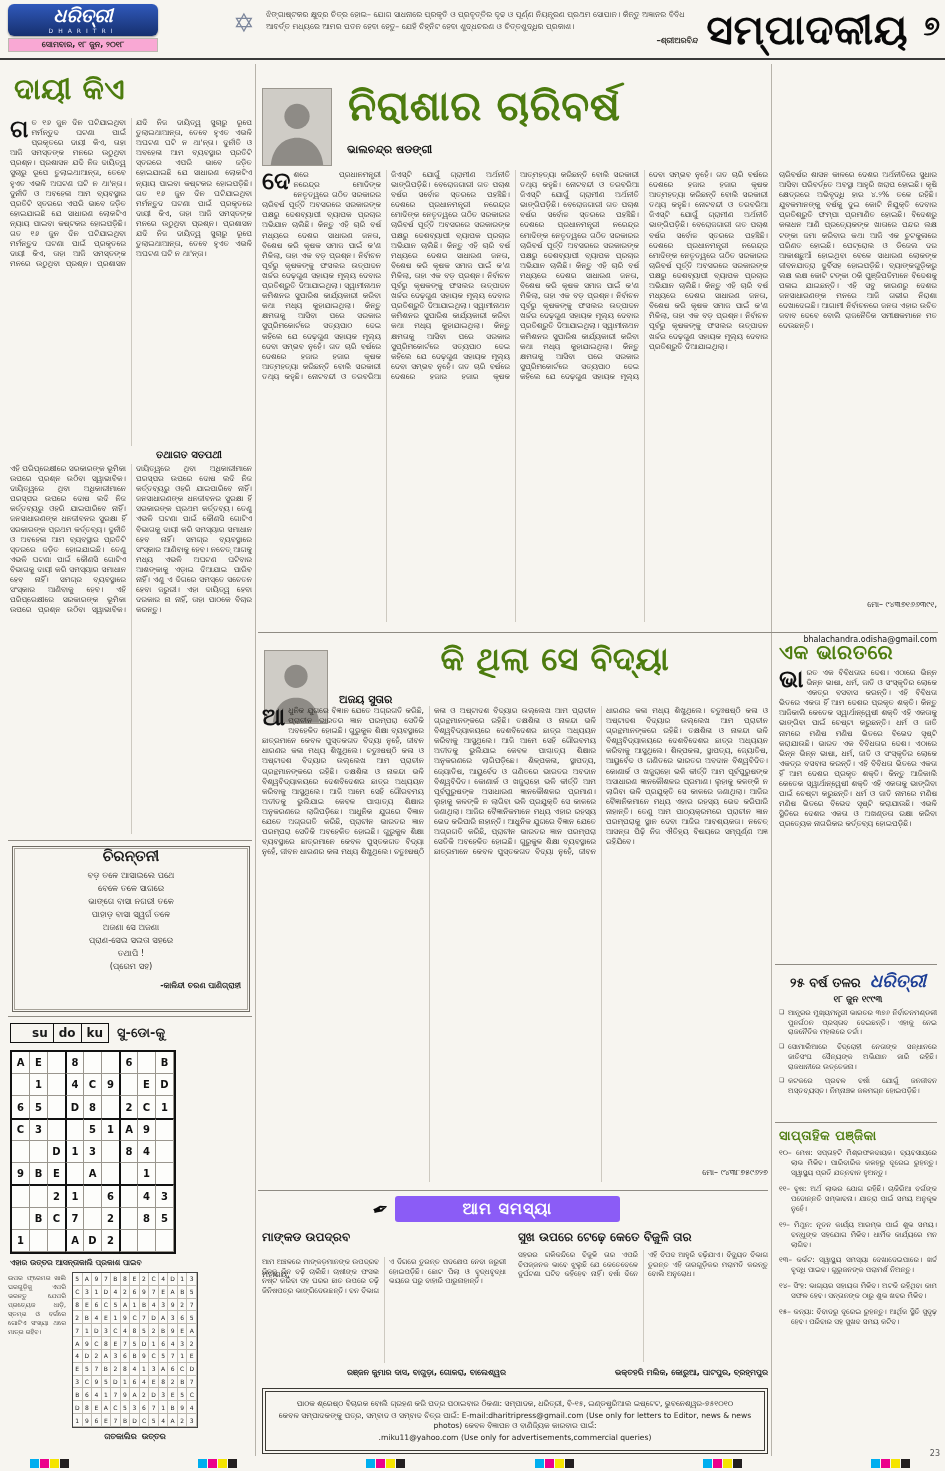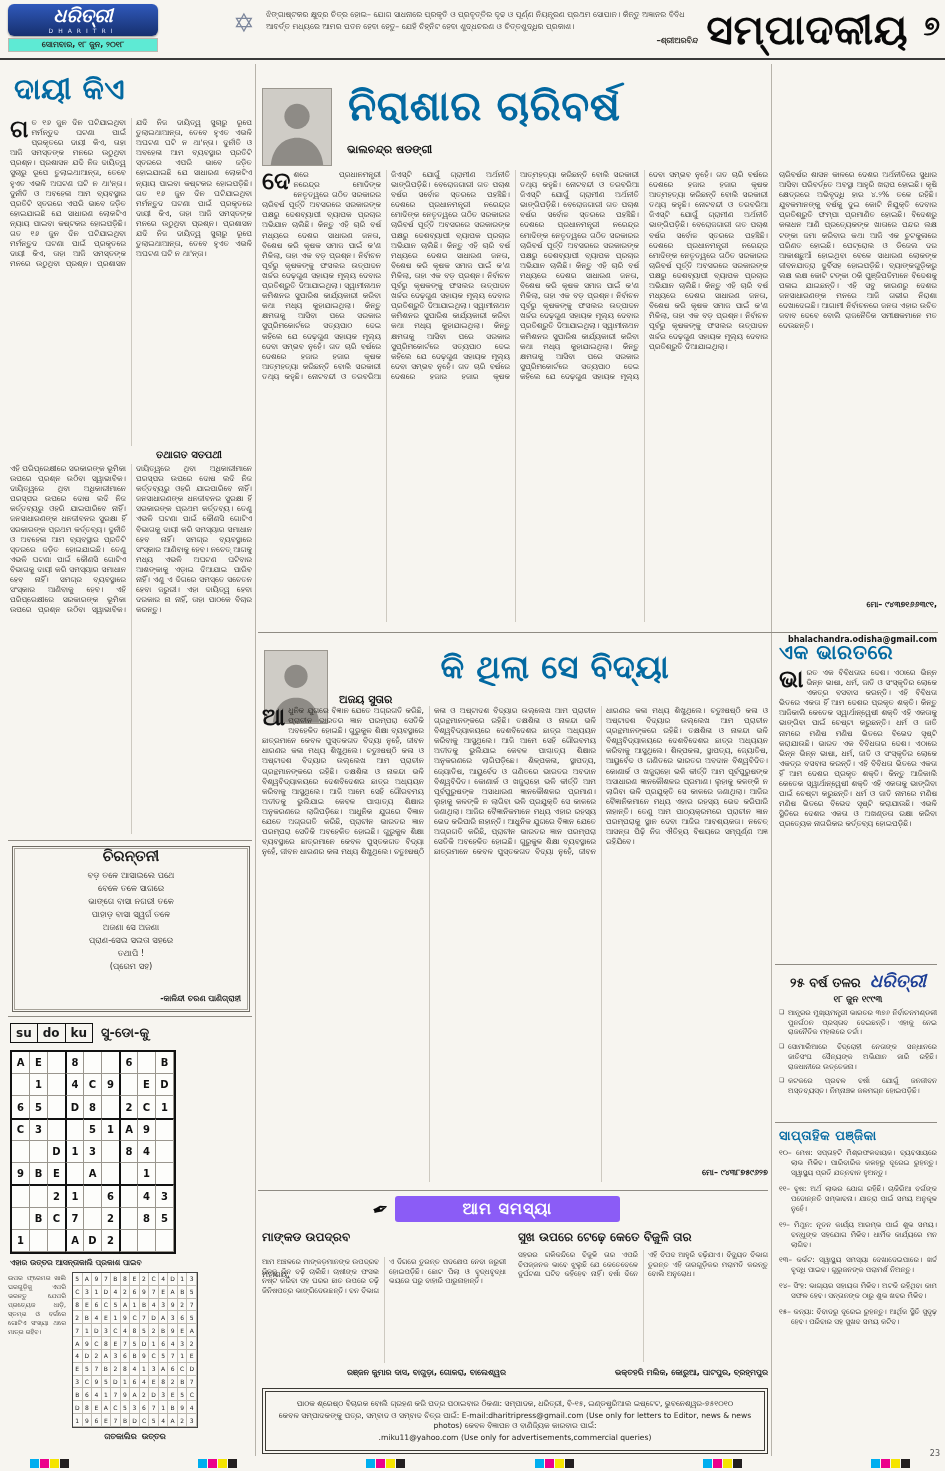--- a/index.html
+++ b/index.html
@@ -8,46 +8,46 @@
          font-family:"DejaVu Sans","Liberation Sans",sans-serif;color:#1a1a1a;overflow:hidden;}
   .abs{position:absolute;}
   .rule-h{background:#8f8b83;height:1px;}
   .rule-v{background:#b7b3aa;width:1px;}
   .thick{height:2px;background:#3a3a3a;}
   .body-text{font-size:7.6px;line-height:1.33;text-align:justify;color:#26241f;overflow:hidden;}
   .cols-2{column-count:2;column-gap:10px;column-rule:1px solid #cdc9c0;}
   .cols-3{column-count:3;column-gap:10px;column-rule:1px solid #cdc9c0;}
   .cols-4{column-count:4;column-gap:10px;column-rule:1px solid #cdc9c0;}
   .dropcap::first-letter{float:left;font-size:24px;line-height:.85;font-weight:bold;padding:1px 3px 0 0;color:#111;}
-  .headline{font-weight:bold;color:#0369a1;letter-spacing:.5px;}
+  .headline{font-weight:bold;color:#4d7c0f;letter-spacing:.5px;}
   
   .logo{left:8px;top:4px;width:150px;height:32px;border-radius:6px;background:linear-gradient(#3059bb,#16306f);
         color:#fff;text-align:center;box-shadow:0 1px 2px rgba(0,0,0,.4);}
   .logo-od{font-size:19px;font-weight:bold;font-style:italic;line-height:23px;}
   .logo-en{font-size:6px;letter-spacing:5px;line-height:7px;color:#dfe6ff;}
-  .date-strip{left:8px;top:38px;width:150px;height:14px;background:#5eead4;border:1px solid #bdb9b1;
+  .date-strip{left:8px;top:38px;width:150px;height:14px;background:#f9a8d4;border:1px solid #bdb9b1;
               font-size:8px;font-weight:bold;text-align:center;line-height:12px;color:#2c2a26;}
   .quote-icon{left:233px;top:10px;font-size:26px;color:#7d879c;line-height:26px;}
   .quote{left:266px;top:9px;width:432px;font-size:7.8px;line-height:1.5;color:#33312c;}
   .quote-attr{left:610px;top:36px;width:88px;font-size:8px;font-weight:bold;text-align:right;color:#2b2925;}
   .section-title{left:690px;top:6px;width:218px;font-size:41px;font-weight:bold;color:#090909;text-align:right;white-space:nowrap;}
   .page-num{left:912px;top:10px;width:28px;font-size:27px;font-weight:bold;color:#0a0a0a;text-align:right;}
   
   .photo{background:#cfccc6;border:1px solid #9b978f;overflow:hidden;}
   .photo svg{display:block;width:100%;height:100%;}
   .byline{font-size:11px;font-weight:bold;color:#101010;background:#f7f5f0;padding:1px 3px;}
-  .contact{font-size:8px;font-weight:bold;background:#f7f5f0;color:#111;}
+  .contact{font-size:8px;font-weight:normal;background:#f7f5f0;color:#111;}
   
   .poem-box{left:12px;top:846px;width:238px;height:166px;border:1.5px solid #6f6b63;box-shadow:0 0 0 1px #f7f5f0 inset,0 0 0 2px #a7a39a inset;padding:0 8px 4px;text-align:center;}
   .poem-title{font-size:15px;font-weight:bold;margin-bottom:4px;}
   .poem-line{font-size:8.4px;line-height:1.55;color:#2b2925;}
-  .poem-attr{font-size:8px;font-weight:bold;text-align:right;margin-top:21px;}
+  .poem-attr{font-size:8px;font-weight:bold;text-align:right;margin-top:8px;}
   
   .su-head{left:10px;top:1022px;width:240px;height:22px;display:flex;align-items:center;gap:8px;}
-  .su-badge{display:flex;border:1.5px solid #111;height:20px;}
+  .su-badge{display:flex;border:1.5px solid #111;height:20px;padding-left:16px;}
   .su-badge span{font-size:12px;font-weight:bold;padding:2px 5px;border-right:1.5px solid #111;line-height:15px;}
   .su-badge span:last-child{border-right:none;}
   .su-od{font-size:13px;font-weight:bold;}
   .su-grid{left:10px;top:1050px;width:166px;height:204px;display:grid;grid-template-columns:repeat(9,1fr);grid-auto-rows:1fr;border:2px solid #111;background:#fdfdfb;}
   .su-cell{border-right:1px solid #9a968e;border-bottom:1px solid #9a968e;display:flex;align-items:center;justify-content:center;font-size:10px;font-weight:bold;color:#111;}
   .su-cell.bl{border-left:2px solid #111;margin-left:-1px;}
   .su-cell.bt{border-top:2px solid #111;margin-top:-1px;}
   .su-note{left:10px;top:1258px;width:240px;font-size:7.6px;font-weight:bold;color:#222;}
   .su-instr{left:8px;top:1274px;width:58px;height:168px;font-size:6.4px;line-height:1.4;text-align:justify;color:#33312c;overflow:hidden;}
   .sol-grid{left:72px;top:1272px;width:126px;height:156px;display:grid;grid-template-columns:repeat(13,1fr);grid-auto-rows:1fr;border:1px solid #444;background:#fbfaf7;}
@@ -391,21 +391,21 @@
       </svg>
   </div>
   <div class="abs headline" style="left:348px;top:82px;width:420px;font-size:41px;white-space:nowrap;overflow:hidden;">ନିରାଶାର ଚାରିବର୍ଷ</div>
   <div class="abs byline" style="left:344px;top:142px;width:160px;">ଭାଲଚନ୍ଦ୍ର ଷଡଙ୍ଗୀ</div>
   <div class="abs body-text cols-4 dropcap" style="left:262px;top:170px;width:506px;height:452px;">ଦେଶରେ ପ୍ରଧାନମନ୍ତ୍ରୀ ନରେନ୍ଦ୍ର ମୋଦିଙ୍କ ନେତୃତ୍ୱରେ ଗଠିତ ସରକାରର ଚାରିବର୍ଷ ପୂର୍ତ୍ତି ଅବସରରେ ସରକାରଙ୍କ ପକ୍ଷରୁ ଦେଶବ୍ୟାପୀ ବ୍ୟାପକ ପ୍ରଚାର ଅଭିଯାନ ଚାଲିଛି। କିନ୍ତୁ ଏହି ଚାରି ବର୍ଷ ମଧ୍ୟରେ ଦେଶର ସାଧାରଣ ଜନତା, ବିଶେଷ କରି କୃଷକ ସମାଜ ପାଇଁ କ'ଣ ମିଳିଲା, ତାହା ଏକ ବଡ଼ ପ୍ରଶ୍ନ। ନିର୍ବାଚନ ପୂର୍ବରୁ କୃଷକଙ୍କୁ ଫସଲର ଉତ୍ପାଦନ ଖର୍ଚ୍ଚର ଦେଢ଼ଗୁଣ ସହାୟକ ମୂଲ୍ୟ ଦେବାର ପ୍ରତିଶ୍ରୁତି ଦିଆଯାଇଥିଲା। ସ୍ୱାମୀନାଥନ କମିଶନର ସୁପାରିଶ କାର୍ଯ୍ୟକାରୀ କରିବା କଥା ମଧ୍ୟ କୁହାଯାଇଥିଲା। କିନ୍ତୁ କ୍ଷମତାକୁ ଆସିବା ପରେ ସରକାର ସୁପ୍ରିମକୋର୍ଟରେ ସତ୍ୟପାଠ ଦେଇ କହିଲେ ଯେ ଦେଢ଼ଗୁଣ ସହାୟକ ମୂଲ୍ୟ ଦେବା ସମ୍ଭବ ନୁହେଁ। ଗତ ଚାରି ବର୍ଷରେ ଦେଶରେ ହଜାର ହଜାର କୃଷକ ଆତ୍ମହତ୍ୟା କରିଛନ୍ତି ବୋଲି ସରକାରୀ ତଥ୍ୟ କହୁଛି। ନୋଟବନ୍ଦୀ ଓ ତରବରିଆ ଜିଏସ୍‌ଟି ଯୋଗୁଁ ଗ୍ରାମୀଣ ଅର୍ଥନୀତି ଭାଙ୍ଗିପଡ଼ିଛି। ବେରୋଜଗାରୀ ଗତ ପଚାଶ ବର୍ଷର ସର୍ବୋଚ୍ଚ ସ୍ତରରେ ପହଞ୍ଚିଛି। ଦେଶରେ ପ୍ରଧାନମନ୍ତ୍ରୀ ନରେନ୍ଦ୍ର ମୋଦିଙ୍କ ନେତୃତ୍ୱରେ ଗଠିତ ସରକାରର ଚାରିବର୍ଷ ପୂର୍ତ୍ତି ଅବସରରେ ସରକାରଙ୍କ ପକ୍ଷରୁ ଦେଶବ୍ୟାପୀ ବ୍ୟାପକ ପ୍ରଚାର ଅଭିଯାନ ଚାଲିଛି। କିନ୍ତୁ ଏହି ଚାରି ବର୍ଷ ମଧ୍ୟରେ ଦେଶର ସାଧାରଣ ଜନତା, ବିଶେଷ କରି କୃଷକ ସମାଜ ପାଇଁ କ'ଣ ମିଳିଲା, ତାହା ଏକ ବଡ଼ ପ୍ରଶ୍ନ। ନିର୍ବାଚନ ପୂର୍ବରୁ କୃଷକଙ୍କୁ ଫସଲର ଉତ୍ପାଦନ ଖର୍ଚ୍ଚର ଦେଢ଼ଗୁଣ ସହାୟକ ମୂଲ୍ୟ ଦେବାର ପ୍ରତିଶ୍ରୁତି ଦିଆଯାଇଥିଲା। ସ୍ୱାମୀନାଥନ କମିଶନର ସୁପାରିଶ କାର୍ଯ୍ୟକାରୀ କରିବା କଥା ମଧ୍ୟ କୁହାଯାଇଥିଲା। କିନ୍ତୁ କ୍ଷମତାକୁ ଆସିବା ପରେ ସରକାର ସୁପ୍ରିମକୋର୍ଟରେ ସତ୍ୟପାଠ ଦେଇ କହିଲେ ଯେ ଦେଢ଼ଗୁଣ ସହାୟକ ମୂଲ୍ୟ ଦେବା ସମ୍ଭବ ନୁହେଁ। ଗତ ଚାରି ବର୍ଷରେ ଦେଶରେ ହଜାର ହଜାର କୃଷକ ଆତ୍ମହତ୍ୟା କରିଛନ୍ତି ବୋଲି ସରକାରୀ ତଥ୍ୟ କହୁଛି। ନୋଟବନ୍ଦୀ ଓ ତରବରିଆ ଜିଏସ୍‌ଟି ଯୋଗୁଁ ଗ୍ରାମୀଣ ଅର୍ଥନୀତି ଭାଙ୍ଗିପଡ଼ିଛି। ବେରୋଜଗାରୀ ଗତ ପଚାଶ ବର୍ଷର ସର୍ବୋଚ୍ଚ ସ୍ତରରେ ପହଞ୍ଚିଛି। ଦେଶରେ ପ୍ରଧାନମନ୍ତ୍ରୀ ନରେନ୍ଦ୍ର ମୋଦିଙ୍କ ନେତୃତ୍ୱରେ ଗଠିତ ସରକାରର ଚାରିବର୍ଷ ପୂର୍ତ୍ତି ଅବସରରେ ସରକାରଙ୍କ ପକ୍ଷରୁ ଦେଶବ୍ୟାପୀ ବ୍ୟାପକ ପ୍ରଚାର ଅଭିଯାନ ଚାଲିଛି। କିନ୍ତୁ ଏହି ଚାରି ବର୍ଷ ମଧ୍ୟରେ ଦେଶର ସାଧାରଣ ଜନତା, ବିଶେଷ କରି କୃଷକ ସମାଜ ପାଇଁ କ'ଣ ମିଳିଲା, ତାହା ଏକ ବଡ଼ ପ୍ରଶ୍ନ। ନିର୍ବାଚନ ପୂର୍ବରୁ କୃଷକଙ୍କୁ ଫସଲର ଉତ୍ପାଦନ ଖର୍ଚ୍ଚର ଦେଢ଼ଗୁଣ ସହାୟକ ମୂଲ୍ୟ ଦେବାର ପ୍ରତିଶ୍ରୁତି ଦିଆଯାଇଥିଲା। ସ୍ୱାମୀନାଥନ କମିଶନର ସୁପାରିଶ କାର୍ଯ୍ୟକାରୀ କରିବା କଥା ମଧ୍ୟ କୁହାଯାଇଥିଲା। କିନ୍ତୁ କ୍ଷମତାକୁ ଆସିବା ପରେ ସରକାର ସୁପ୍ରିମକୋର୍ଟରେ ସତ୍ୟପାଠ ଦେଇ କହିଲେ ଯେ ଦେଢ଼ଗୁଣ ସହାୟକ ମୂଲ୍ୟ ଦେବା ସମ୍ଭବ ନୁହେଁ। ଗତ ଚାରି ବର୍ଷରେ ଦେଶରେ ହଜାର ହଜାର କୃଷକ ଆତ୍ମହତ୍ୟା କରିଛନ୍ତି ବୋଲି ସରକାରୀ ତଥ୍ୟ କହୁଛି। ନୋଟବନ୍ଦୀ ଓ ତରବରିଆ ଜିଏସ୍‌ଟି ଯୋଗୁଁ ଗ୍ରାମୀଣ ଅର୍ଥନୀତି ଭାଙ୍ଗିପଡ଼ିଛି। ବେରୋଜଗାରୀ ଗତ ପଚାଶ ବର୍ଷର ସର୍ବୋଚ୍ଚ ସ୍ତରରେ ପହଞ୍ଚିଛି। ଦେଶରେ ପ୍ରଧାନମନ୍ତ୍ରୀ ନରେନ୍ଦ୍ର ମୋଦିଙ୍କ ନେତୃତ୍ୱରେ ଗଠିତ ସରକାରର ଚାରିବର୍ଷ ପୂର୍ତ୍ତି ଅବସରରେ ସରକାରଙ୍କ ପକ୍ଷରୁ ଦେଶବ୍ୟାପୀ ବ୍ୟାପକ ପ୍ରଚାର ଅଭିଯାନ ଚାଲିଛି। କିନ୍ତୁ ଏହି ଚାରି ବର୍ଷ ମଧ୍ୟରେ ଦେଶର ସାଧାରଣ ଜନତା, ବିଶେଷ କରି କୃଷକ ସମାଜ ପାଇଁ କ'ଣ ମିଳିଲା, ତାହା ଏକ ବଡ଼ ପ୍ରଶ୍ନ। ନିର୍ବାଚନ ପୂର୍ବରୁ କୃଷକଙ୍କୁ ଫସଲର ଉତ୍ପାଦନ ଖର୍ଚ୍ଚର ଦେଢ଼ଗୁଣ ସହାୟକ ମୂଲ୍ୟ ଦେବାର ପ୍ରତିଶ୍ରୁତି ଦିଆଯାଇଥିଲା।</div>
   <div class="abs body-text" style="left:779px;top:170px;width:158px;height:428px;">ଚାରିବର୍ଷର ଶାସନ କାଳରେ ଦେଶର ଅର୍ଥନୀତିରେ ସୁଧାର ଆସିବା ପରିବର୍ତ୍ତେ ଅବସ୍ଥା ଆହୁରି ଖରାପ ହୋଇଛି। କୃଷି କ୍ଷେତ୍ରରେ ଅଭିବୃଦ୍ଧି ହାର ୪.୨% ତଳେ ରହିଛି। ଯୁବକମାନଙ୍କୁ ବର୍ଷକୁ ଦୁଇ କୋଟି ନିଯୁକ୍ତି ଦେବାର ପ୍ରତିଶ୍ରୁତି ଫମ୍ପା ପ୍ରମାଣିତ ହୋଇଛି। ବିଦେଶରୁ କଳାଧନ ଆଣି ପ୍ରତ୍ୟେକଙ୍କ ଖାତାରେ ପନ୍ଦର ଲକ୍ଷ ଟଙ୍କା ଜମା କରିବାର କଥା ଆଜି ଏକ ଚୁଟକୁଳାରେ ପରିଣତ ହୋଇଛି। ପେଟ୍ରୋଲ ଓ ଡିଜେଲ ଦର ଆକାଶଛୁଆଁ ହୋଇଥିବା ବେଳେ ସାଧାରଣ ଲୋକଙ୍କ ଜୀବନଯାତ୍ରା ଦୁର୍ବିସହ ହୋଇପଡ଼ିଛି। ବ୍ୟାଙ୍କଗୁଡ଼ିକରୁ ଲକ୍ଷ ଲକ୍ଷ କୋଟି ଟଙ୍କା ଠକି ପୁଞ୍ଜିପତିମାନେ ବିଦେଶକୁ ପଳାଇ ଯାଇଛନ୍ତି। ଏହି ସବୁ କାରଣରୁ ଦେଶର ଜନସାଧାରଣଙ୍କ ମନରେ ଆଜି ଗଭୀର ନିରାଶା ଦେଖାଦେଇଛି। ଆଗାମୀ ନିର୍ବାଚନରେ ଜନତା ଏହାର ଉଚିତ ଜବାବ ଦେବେ ବୋଲି ରାଜନୈତିକ ସମୀକ୍ଷକମାନେ ମତ ଦେଉଛନ୍ତି।</div>
   <div class="abs contact" style="left:779px;top:600px;width:158px;text-align:right;">ମୋ– ୯୪୩୭୧୬୬୩୯୧,</div>
   <div class="abs contact" style="left:779px;top:635px;width:158px;text-align:right;">bhalachandra.odisha@gmail.com</div>
   <div class="abs rule-h" style="left:258px;top:632px;width:680px;"></div>
 
-  <div class="abs headline" style="left:340px;top:640px;width:430px;font-size:32px;text-align:center;white-space:nowrap;overflow:hidden;margin-top:8px;">କି ଥିଲା ସେ ବିଦ୍ୟା</div>
+  <div class="abs headline" style="left:340px;top:640px;width:430px;font-size:32px;text-align:center;white-space:nowrap;overflow:hidden;">କି ଥିଲା ସେ ବିଦ୍ୟା</div>
   <div class="abs photo" style="left:264px;top:650px;width:64px;height:74px;">
     <svg viewBox="0 0 64 74">
         <rect width="64" height="74" fill="#cfccc6"></rect>
         <circle cx="32" cy="26" r="12" fill="#8e8b86"></circle>
         <path d="M8 74c2-18 12-26 24-26s22 8 24 26z" fill="#8e8b86"></path>
       </svg>
   </div>
   <div class="abs byline" style="left:336px;top:692px;width:110px;">ଅଜୟ ସୁତାର</div>
   <div class="abs body-text cols-3 dropcap" style="left:262px;top:706px;width:506px;height:476px;">ଆଧୁନିକ ଯୁଗରେ ବିଜ୍ଞାନ ଯେତେ ଅଗ୍ରଗତି କରିଛି, ପ୍ରାଚୀନ ଭାରତର ଜ୍ଞାନ ପରମ୍ପରା ସେତିକି ଅବହେଳିତ ହୋଇଛି। ଗୁରୁକୁଳ ଶିକ୍ଷା ବ୍ୟବସ୍ଥାରେ ଛାତ୍ରମାନେ କେବଳ ପୁସ୍ତକଗତ ବିଦ୍ୟା ନୁହେଁ, ଜୀବନ ଧାରଣର କଳା ମଧ୍ୟ ଶିଖୁଥିଲେ। ଚତୁଃଷଷ୍ଠି କଳା ଓ ଅଷ୍ଟାଦଶ ବିଦ୍ୟାର ଉଲ୍ଲେଖ ଆମ ପ୍ରାଚୀନ ଗ୍ରନ୍ଥମାନଙ୍କରେ ରହିଛି। ତକ୍ଷଶିଳା ଓ ନାଳନ୍ଦା ଭଳି ବିଶ୍ୱବିଦ୍ୟାଳୟରେ ଦେଶବିଦେଶର ଛାତ୍ର ଅଧ୍ୟୟନ କରିବାକୁ ଆସୁଥିଲେ। ଆଜି ଆମେ ସେହି ଗୌରବମୟ ଅତୀତକୁ ଭୁଲିଯାଇ କେବଳ ପାଶ୍ଚାତ୍ୟ ଶିକ୍ଷାର ଅନୁକରଣରେ ଲାଗିପଡ଼ିଛେ। ଆଧୁନିକ ଯୁଗରେ ବିଜ୍ଞାନ ଯେତେ ଅଗ୍ରଗତି କରିଛି, ପ୍ରାଚୀନ ଭାରତର ଜ୍ଞାନ ପରମ୍ପରା ସେତିକି ଅବହେଳିତ ହୋଇଛି। ଗୁରୁକୁଳ ଶିକ୍ଷା ବ୍ୟବସ୍ଥାରେ ଛାତ୍ରମାନେ କେବଳ ପୁସ୍ତକଗତ ବିଦ୍ୟା ନୁହେଁ, ଜୀବନ ଧାରଣର କଳା ମଧ୍ୟ ଶିଖୁଥିଲେ। ଚତୁଃଷଷ୍ଠି କଳା ଓ ଅଷ୍ଟାଦଶ ବିଦ୍ୟାର ଉଲ୍ଲେଖ ଆମ ପ୍ରାଚୀନ ଗ୍ରନ୍ଥମାନଙ୍କରେ ରହିଛି। ତକ୍ଷଶିଳା ଓ ନାଳନ୍ଦା ଭଳି ବିଶ୍ୱବିଦ୍ୟାଳୟରେ ଦେଶବିଦେଶର ଛାତ୍ର ଅଧ୍ୟୟନ କରିବାକୁ ଆସୁଥିଲେ। ଆଜି ଆମେ ସେହି ଗୌରବମୟ ଅତୀତକୁ ଭୁଲିଯାଇ କେବଳ ପାଶ୍ଚାତ୍ୟ ଶିକ୍ଷାର ଅନୁକରଣରେ ଲାଗିପଡ଼ିଛେ। ଶିଳ୍ପକଳା, ସ୍ଥାପତ୍ୟ, ଜ୍ୟୋତିଷ, ଆୟୁର୍ବେଦ ଓ ଗଣିତରେ ଭାରତର ଅବଦାନ ବିଶ୍ୱବିଦିତ। କୋଣାର୍କ ଓ ଖଜୁରାହୋ ଭଳି କୀର୍ତ୍ତି ଆମ ପୂର୍ବପୁରୁଷଙ୍କ ଅସାଧାରଣ ଜ୍ଞାନକୌଶଳର ପ୍ରମାଣ। ଲୁହାକୁ କଳଙ୍କି ନ ଲାଗିବା ଭଳି ପ୍ରଯୁକ୍ତି ସେ କାଳରେ ଜଣାଥିଲା। ଆଜିର ବୈଜ୍ଞାନିକମାନେ ମଧ୍ୟ ଏହାର ରହସ୍ୟ ଭେଦ କରିପାରି ନାହାନ୍ତି। ଆଧୁନିକ ଯୁଗରେ ବିଜ୍ଞାନ ଯେତେ ଅଗ୍ରଗତି କରିଛି, ପ୍ରାଚୀନ ଭାରତର ଜ୍ଞାନ ପରମ୍ପରା ସେତିକି ଅବହେଳିତ ହୋଇଛି। ଗୁରୁକୁଳ ଶିକ୍ଷା ବ୍ୟବସ୍ଥାରେ ଛାତ୍ରମାନେ କେବଳ ପୁସ୍ତକଗତ ବିଦ୍ୟା ନୁହେଁ, ଜୀବନ ଧାରଣର କଳା ମଧ୍ୟ ଶିଖୁଥିଲେ। ଚତୁଃଷଷ୍ଠି କଳା ଓ ଅଷ୍ଟାଦଶ ବିଦ୍ୟାର ଉଲ୍ଲେଖ ଆମ ପ୍ରାଚୀନ ଗ୍ରନ୍ଥମାନଙ୍କରେ ରହିଛି। ତକ୍ଷଶିଳା ଓ ନାଳନ୍ଦା ଭଳି ବିଶ୍ୱବିଦ୍ୟାଳୟରେ ଦେଶବିଦେଶର ଛାତ୍ର ଅଧ୍ୟୟନ କରିବାକୁ ଆସୁଥିଲେ। ଶିଳ୍ପକଳା, ସ୍ଥାପତ୍ୟ, ଜ୍ୟୋତିଷ, ଆୟୁର୍ବେଦ ଓ ଗଣିତରେ ଭାରତର ଅବଦାନ ବିଶ୍ୱବିଦିତ। କୋଣାର୍କ ଓ ଖଜୁରାହୋ ଭଳି କୀର୍ତ୍ତି ଆମ ପୂର୍ବପୁରୁଷଙ୍କ ଅସାଧାରଣ ଜ୍ଞାନକୌଶଳର ପ୍ରମାଣ। ଲୁହାକୁ କଳଙ୍କି ନ ଲାଗିବା ଭଳି ପ୍ରଯୁକ୍ତି ସେ କାଳରେ ଜଣାଥିଲା। ଆଜିର ବୈଜ୍ଞାନିକମାନେ ମଧ୍ୟ ଏହାର ରହସ୍ୟ ଭେଦ କରିପାରି ନାହାନ୍ତି। ତେଣୁ ଆମ ପାଠ୍ୟକ୍ରମରେ ପ୍ରାଚୀନ ଜ୍ଞାନ ପରମ୍ପରାକୁ ସ୍ଥାନ ଦେବା ଆଜିର ଆବଶ୍ୟକତା। ନଚେତ୍ ଆସନ୍ତା ପିଢ଼ି ନିଜ ଐତିହ୍ୟ ବିଷୟରେ ସମ୍ପୂର୍ଣ୍ଣ ଅଜ୍ଞ ରହିଯିବେ।</div>
   <div class="abs contact" style="left:650px;top:1168px;width:118px;text-align:right;">ମୋ– ୯୪୩୮୭୫୯୬୨୭</div>

